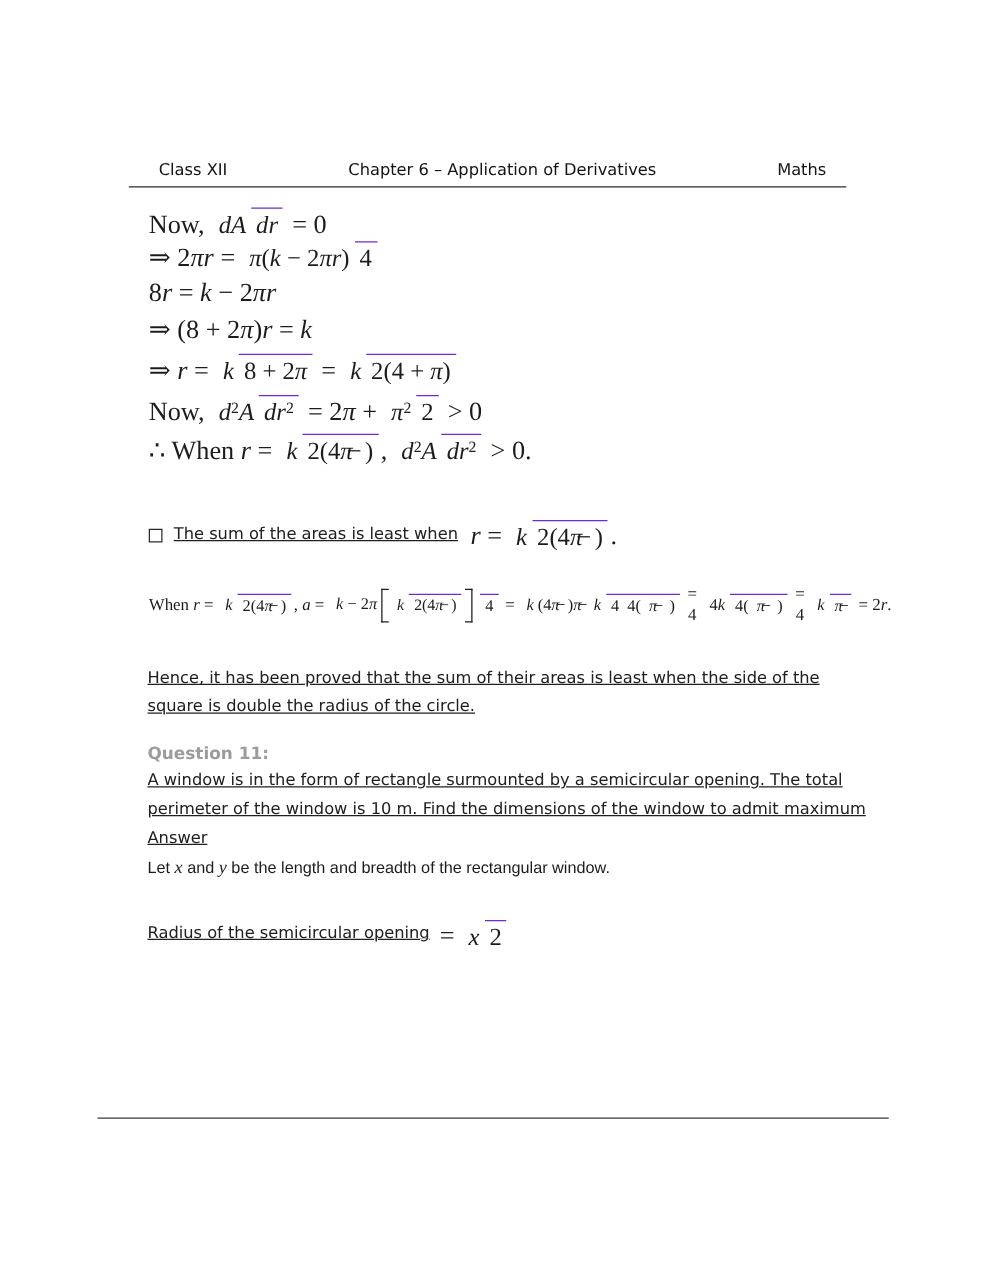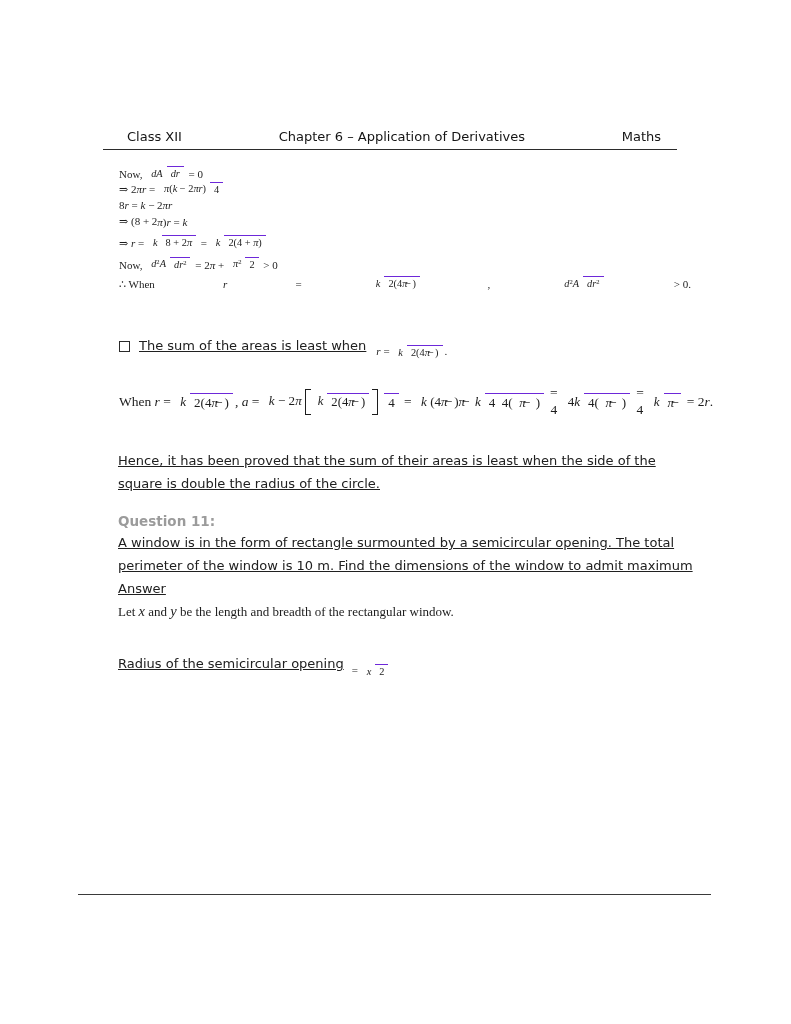--- a/index.html
+++ b/index.html
@@ -3,21 +3,21 @@
 <meta charset="utf-8">
 <style>
   html,body{margin:0;padding:0;background:#ffffff;}
   .page{position:relative;width:791px;height:900px;background:#fff;box-sizing:border-box;
         padding:129px 100px 0 100px;font-family:"DejaVu Sans",sans-serif;color:#1c1c1c;overflow:hidden;}
   
   .header{display:flex;justify-content:space-between;align-items:flex-end;
           padding:0 30px 0 27px;font-size:13px;line-height:16px;color:#141414;}
   .header-rule{border:none;border-top:1.6px solid #2b2b2b;margin:4px 14px 0 3px;}
   
-  .m, .eq{font-family:"Liberation Serif","DejaVu Serif",serif;font-size:11px;color:#1c1c1c;}
+  .m, .eq{font-family:"Liberation Serif","DejaVu Serif",serif;font-size:21px;color:#1c1c1c;}
   .eq{display:flex;align-items:center;padding-left:19px;}
   .mt{white-space:pre;}
   .it{font-style:italic;}
   .sup{font-size:0.64em;vertical-align:0.45em;letter-spacing:0;}
   .frac{display:inline-flex;align-items:center;vertical-align:middle;
         margin:0 2px;font-size:0.94em;}
   .frac .num,.frac .den{display:block;text-align:center;padding:1px 4px;line-height:1.22;white-space:pre;}
   .frac .den{border-top:1px solid #6d28d9;}
   .col{display:inline-flex;flex-direction:column;align-items:center;margin:0 4px;line-height:1.25;}
   .brk{position:relative;display:inline-block;vertical-align:middle;padding:4px 7px;margin:0 2px 0 3px;}
@@ -25,35 +25,35 @@
                border:1.5px solid #1c1c1c;border-right:none;}
   .brk::after{content:"";position:absolute;right:0;top:0;bottom:0;width:5px;
               border:1.5px solid #1c1c1c;border-left:none;}
   
   .eq1{margin-top:16px;}
   .eq2{margin-top:0px;}
   .eq3{margin-top:2px;}
   .eq4{margin-top:4px;}
   .eq5{margin-top:7px;}
   .eq6{margin-top:6px;}
-  .eq7{margin-top:4px;justify-content:space-between;}
+  .eq7{margin-top:4px;}
   
   .body-line{font-size:13px;line-height:23px;white-space:nowrap;color:#202020;text-decoration:underline;}
   .para{padding-left:18px;}
   .bullet-row{display:flex;align-items:flex-end;padding-left:19px;margin-top:15px;min-height:50px;}
   .sq{display:inline-block;width:11px;height:11px;border:1.4px solid #2a2a2a;box-sizing:border-box;
       margin:0 9px 5px 0;flex:0 0 auto;}
   .bullet-row .m{margin:0 0 -4px 10px;}
   .eq8{margin-top:2px;font-size:13.5px;min-height:86px;}
   .eq8 .frac{font-size:0.97em;}
   .hence{margin-top:4px;}
   .qheading{margin-top:16px;padding-left:18px;font-size:13.5px;font-weight:bold;color:#9b9b9b;line-height:20px;}
   .qbody{}
   .letline{font-size:13px;line-height:23px;white-space:nowrap;}
-  .letline .mt{font-family:Liberation Serif, serif;}
+  .letline .mt{font-family:Liberation Sans, sans-serif;}
   .letline .it{font-family:"Liberation Serif","DejaVu Serif",serif;font-size:14.5px;}
   .radius-row{display:flex;align-items:flex-end;padding-left:18px;margin-top:4px;min-height:48px;}
   .radius-row .m{margin:0 0 -5px 8px;}
   
   .footer-rule{position:absolute;left:78px;right:80px;top:886px;border:none;border-top:1.5px solid #3a3a3a;}
   .footer-text{position:absolute;left:0;right:8px;top:904px;text-align:center;
                font-size:13.5px;font-weight:bold;color:#111;}
 </style>
 </head>
 <body>

